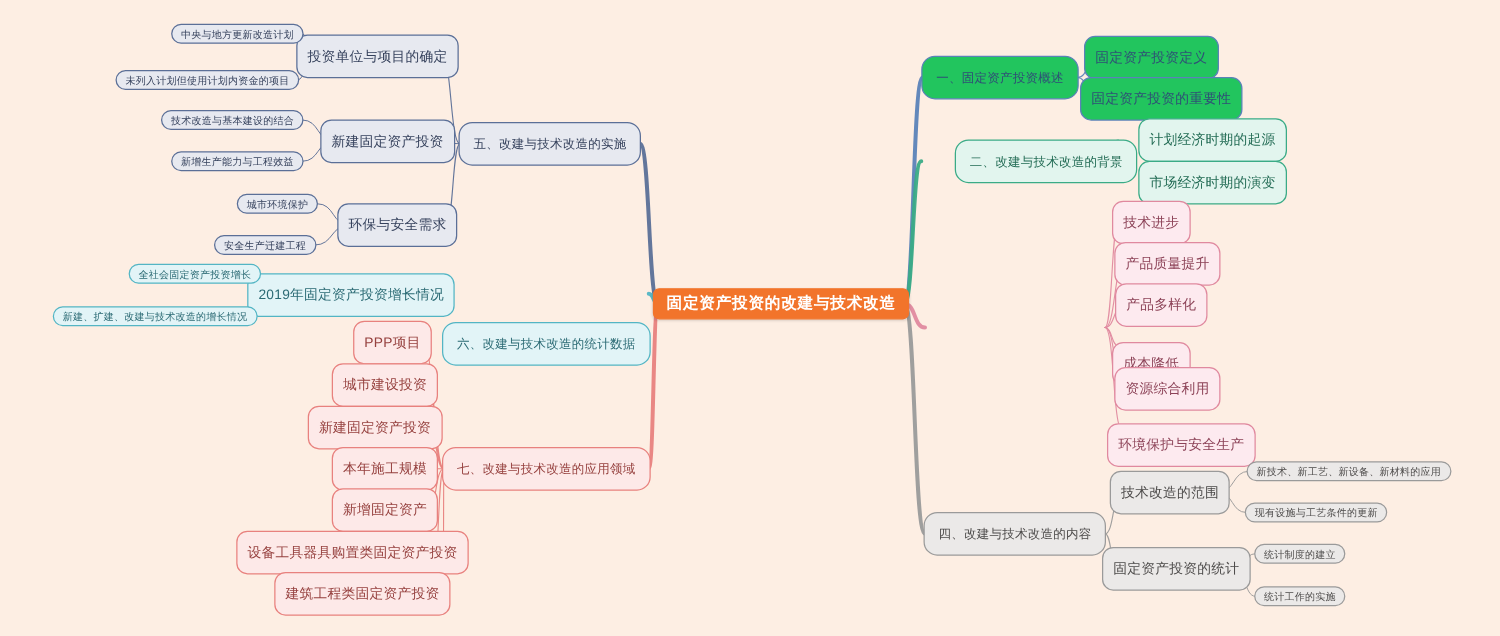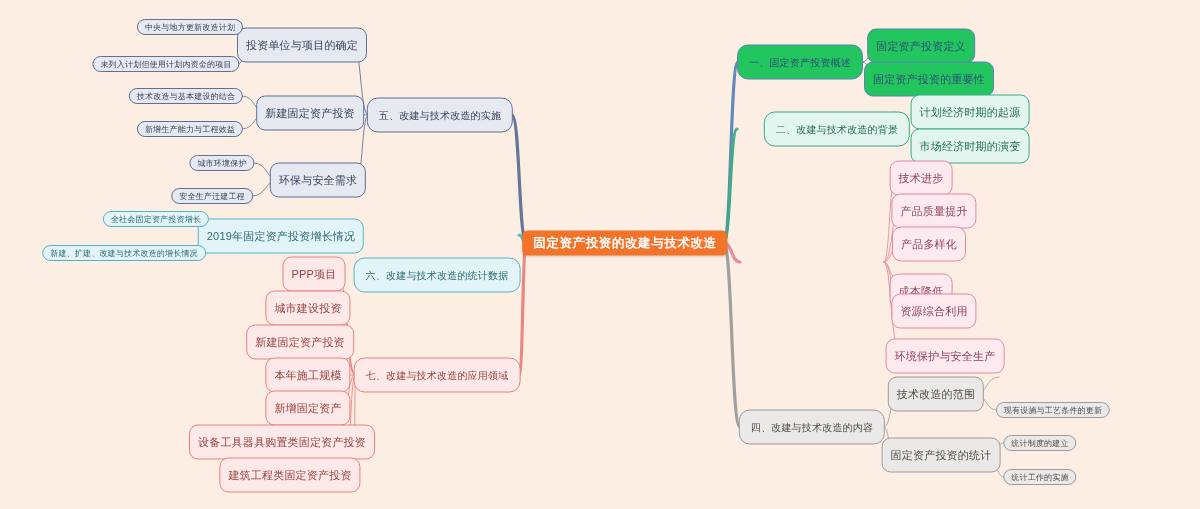--- a/index.html
+++ b/index.html
@@ -135,20 +135,21 @@
     <div class="node lvl2 c-green" style="left: 942px; top: 112px;">计划经济时期的起源</div>
     <div class="node lvl2 c-green" style="left: 942px; top: 146px;">市场经济时期的演变</div>
     <div class="node lvl2 c-pink" style="left: 921px; top: 178px;">技术进步</div>
     <div class="node lvl2 c-pink" style="left: 934px; top: 211px;">产品质量提升</div>
     <div class="node lvl2 c-pink" style="left: 929px; top: 244px;">产品多样化</div>
     <div class="node lvl2 c-pink" style="left: 921px; top: 291px;">成本降低</div>
     <div class="node lvl2 c-pink" style="left: 934px; top: 311px;">资源综合利用</div>
     <div class="node lvl2 c-pink" style="left: 945px; top: 344px; margin-top: 12px;">环境保护与安全生产</div>
     <div class="node lvl1 c-gray" style="left: 812px; top: 427px;">四、改建与技术改造的内容</div>
     <div class="node lvl2 c-gray" style="left: 936px; top: 394px;">技术改造的范围</div>
+    <div class="node lvl3 c-gray" style="left: 1079px; top: 377px;">新技术、新工艺、新设备、新材料的应用</div>
     <div class="node lvl3 c-gray" style="left: 1053px; top: 410px;">现有设施与工艺条件的更新</div>
     <div class="node lvl2 c-gray" style="left: 941px; top: 455px;">固定资产投资的统计</div>
     <div class="node lvl3 c-gray" style="left: 1040px; top: 443px;">统计制度的建立</div>
     <div class="node lvl3 c-gray" style="left: 1040px; top: 477px;">统计工作的实施</div>
     <div class="node lvl1 c-navy" style="left: 440px; top: 115px;">五、改建与技术改造的实施</div>
     <div class="node lvl2 c-navy" style="left: 302px; top: 45px;">投资单位与项目的确定</div>
     <div class="node lvl3 c-navy" style="left: 190px; top: 27px;">中央与地方更新改造计划</div>
     <div class="node lvl3 c-navy" style="left: 166px; top: 64px;">未列入计划但使用计划内资金的项目</div>
     <div class="node lvl2 c-navy" style="left: 310px; top: 113px;">新建固定资产投资</div>
     <div class="node lvl3 c-navy" style="left: 186px; top: 96px;">技术改造与基本建设的结合</div>

